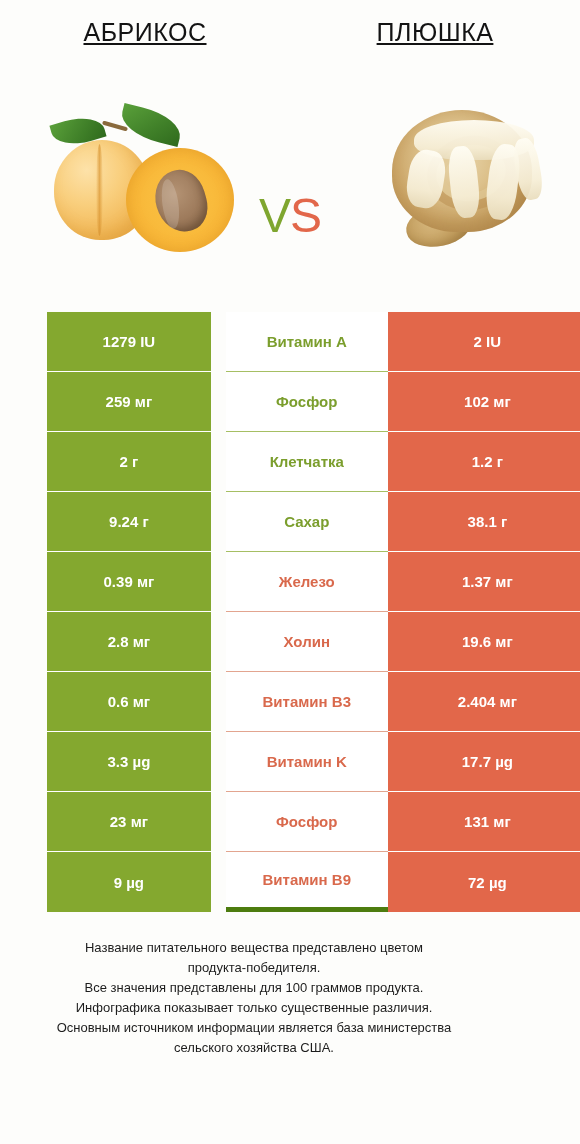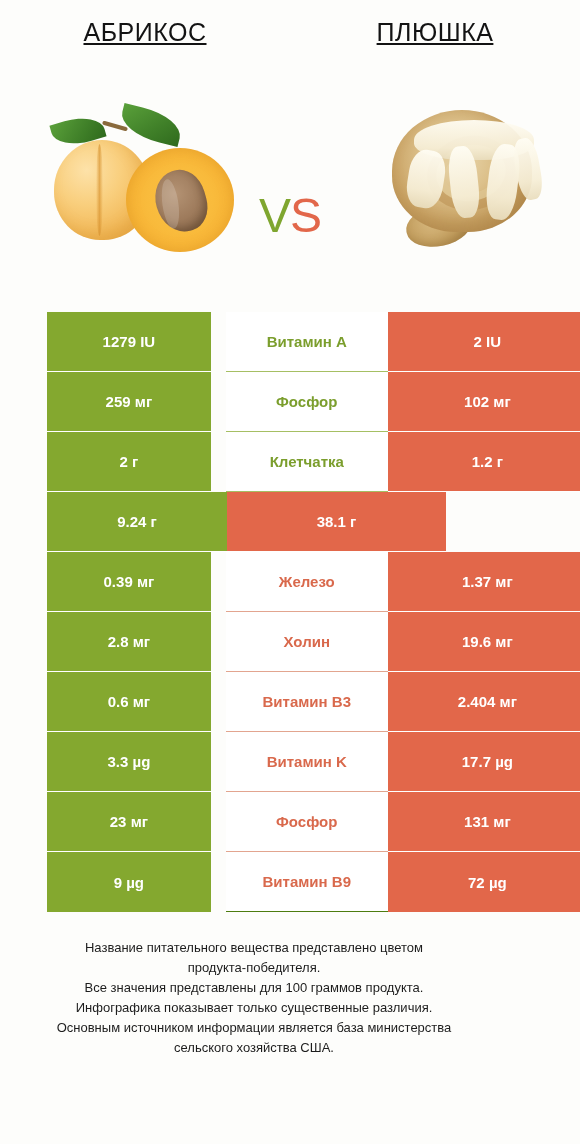--- a/index.html
+++ b/index.html
@@ -222,21 +222,21 @@
     background: #e2674a;
     color: #ffffff;
   }
   .row.win-left  .cell-mid { color: #7b9e2d; border-bottom: 1px solid #a6bf63; }
   .row.win-right .cell-mid { color: #d9694c; border-bottom: 1px solid #e2a58f; }
   .row .cell-left  { border-bottom: 1px solid #ffffff; }
   .row .cell-right { border-bottom: 1px solid #ffffff; }
   .row:last-child .cell-left,
   .row:last-child .cell-right { border-bottom: none; }
   .row:last-child.win-left  .cell-mid { border-bottom: 1px solid #a6bf63; }
-  .row:last-child.win-right .cell-mid { border-bottom: 1px solid #4d7c0f; }
+  .row:last-child.win-right .cell-mid { border-bottom: 5px solid #4d7c0f; }
 
   
   .footer {
     position: absolute;
     top: 938px;
     left: 0;
     width: 508px;
     text-align: center;
     font-size: 13px;
     line-height: 20px;
@@ -295,20 +295,21 @@
       <div class="cell cell-mid">Фосфор</div>
       <div class="cell cell-right">102 мг</div>
     </div>
     <div class="row win-left">
       <div class="cell cell-left">2 г</div>
       <div class="cell cell-mid">Клетчатка</div>
       <div class="cell cell-right">1.2 г</div>
     </div>
     <div class="row win-left">
       <div class="cell cell-left">9.24 г</div>
+      <div class="cell cell-mid">Сахар</div>
       <div class="cell cell-right">38.1 г</div>
     </div>
     <div class="row win-right">
       <div class="cell cell-left">0.39 мг</div>
       <div class="cell cell-mid">Железо</div>
       <div class="cell cell-right">1.37 мг</div>
     </div>
     <div class="row win-right">
       <div class="cell cell-left">2.8 мг</div>
       <div class="cell cell-mid">Холин</div>

